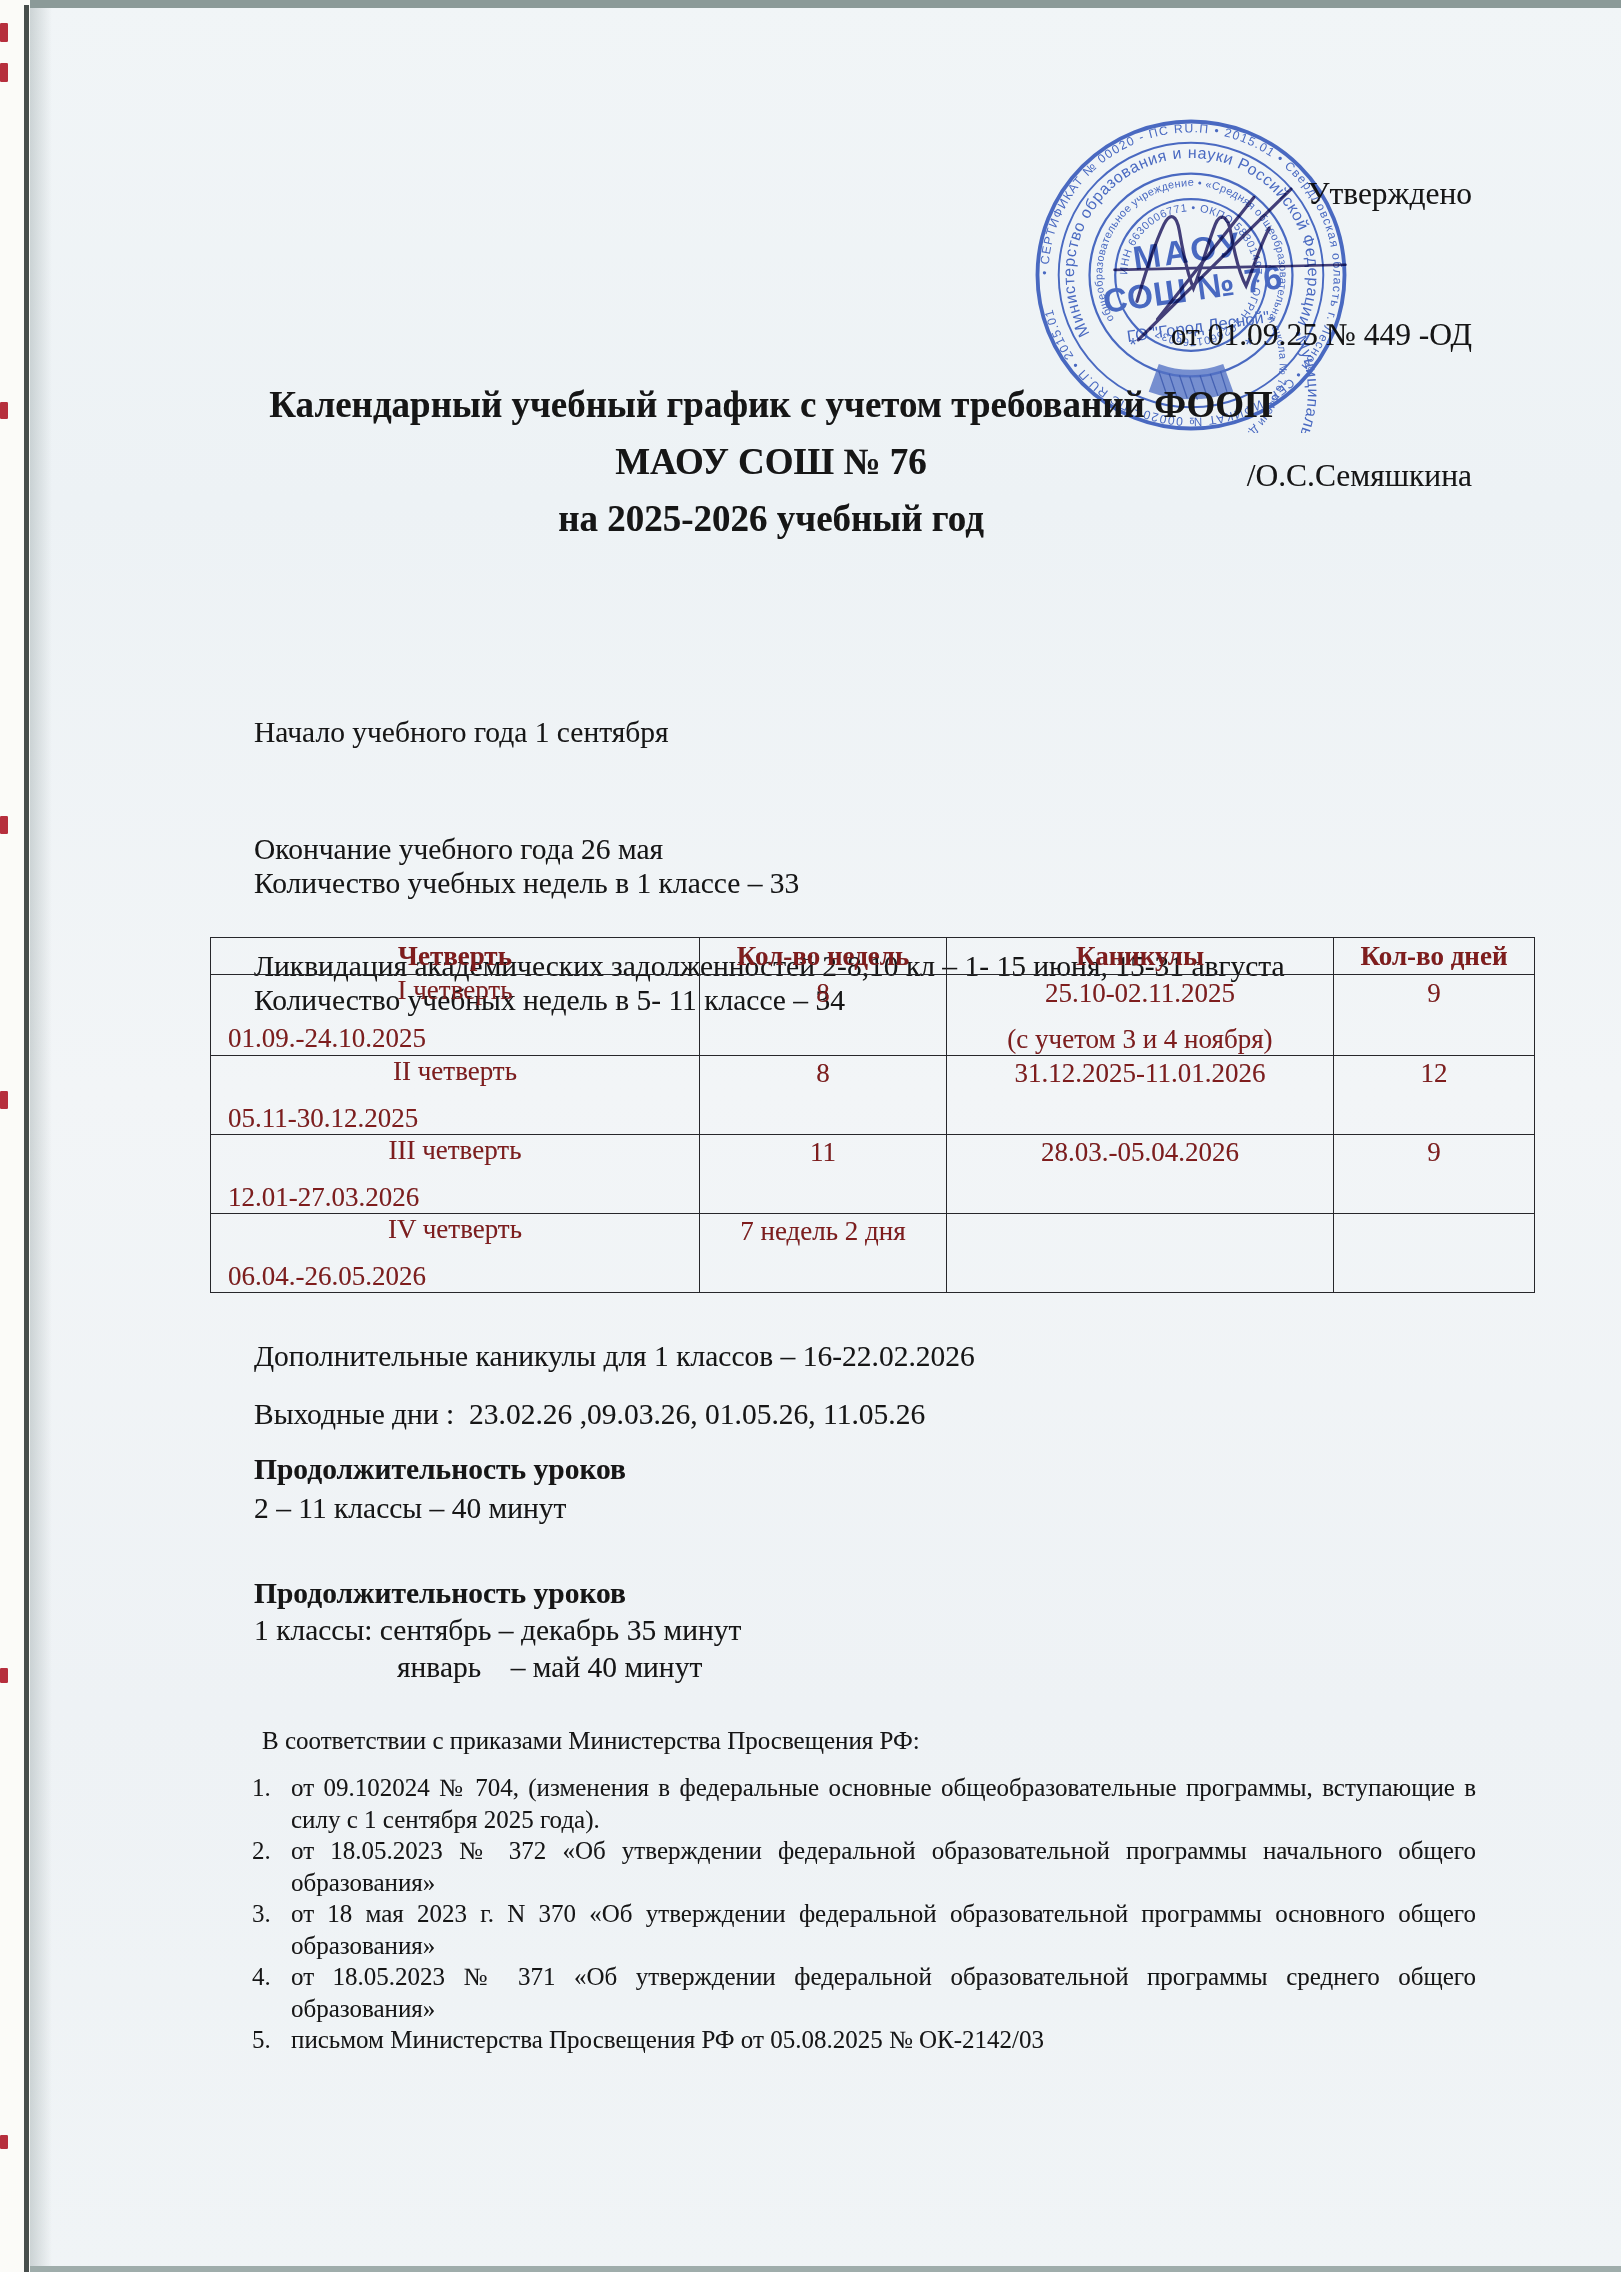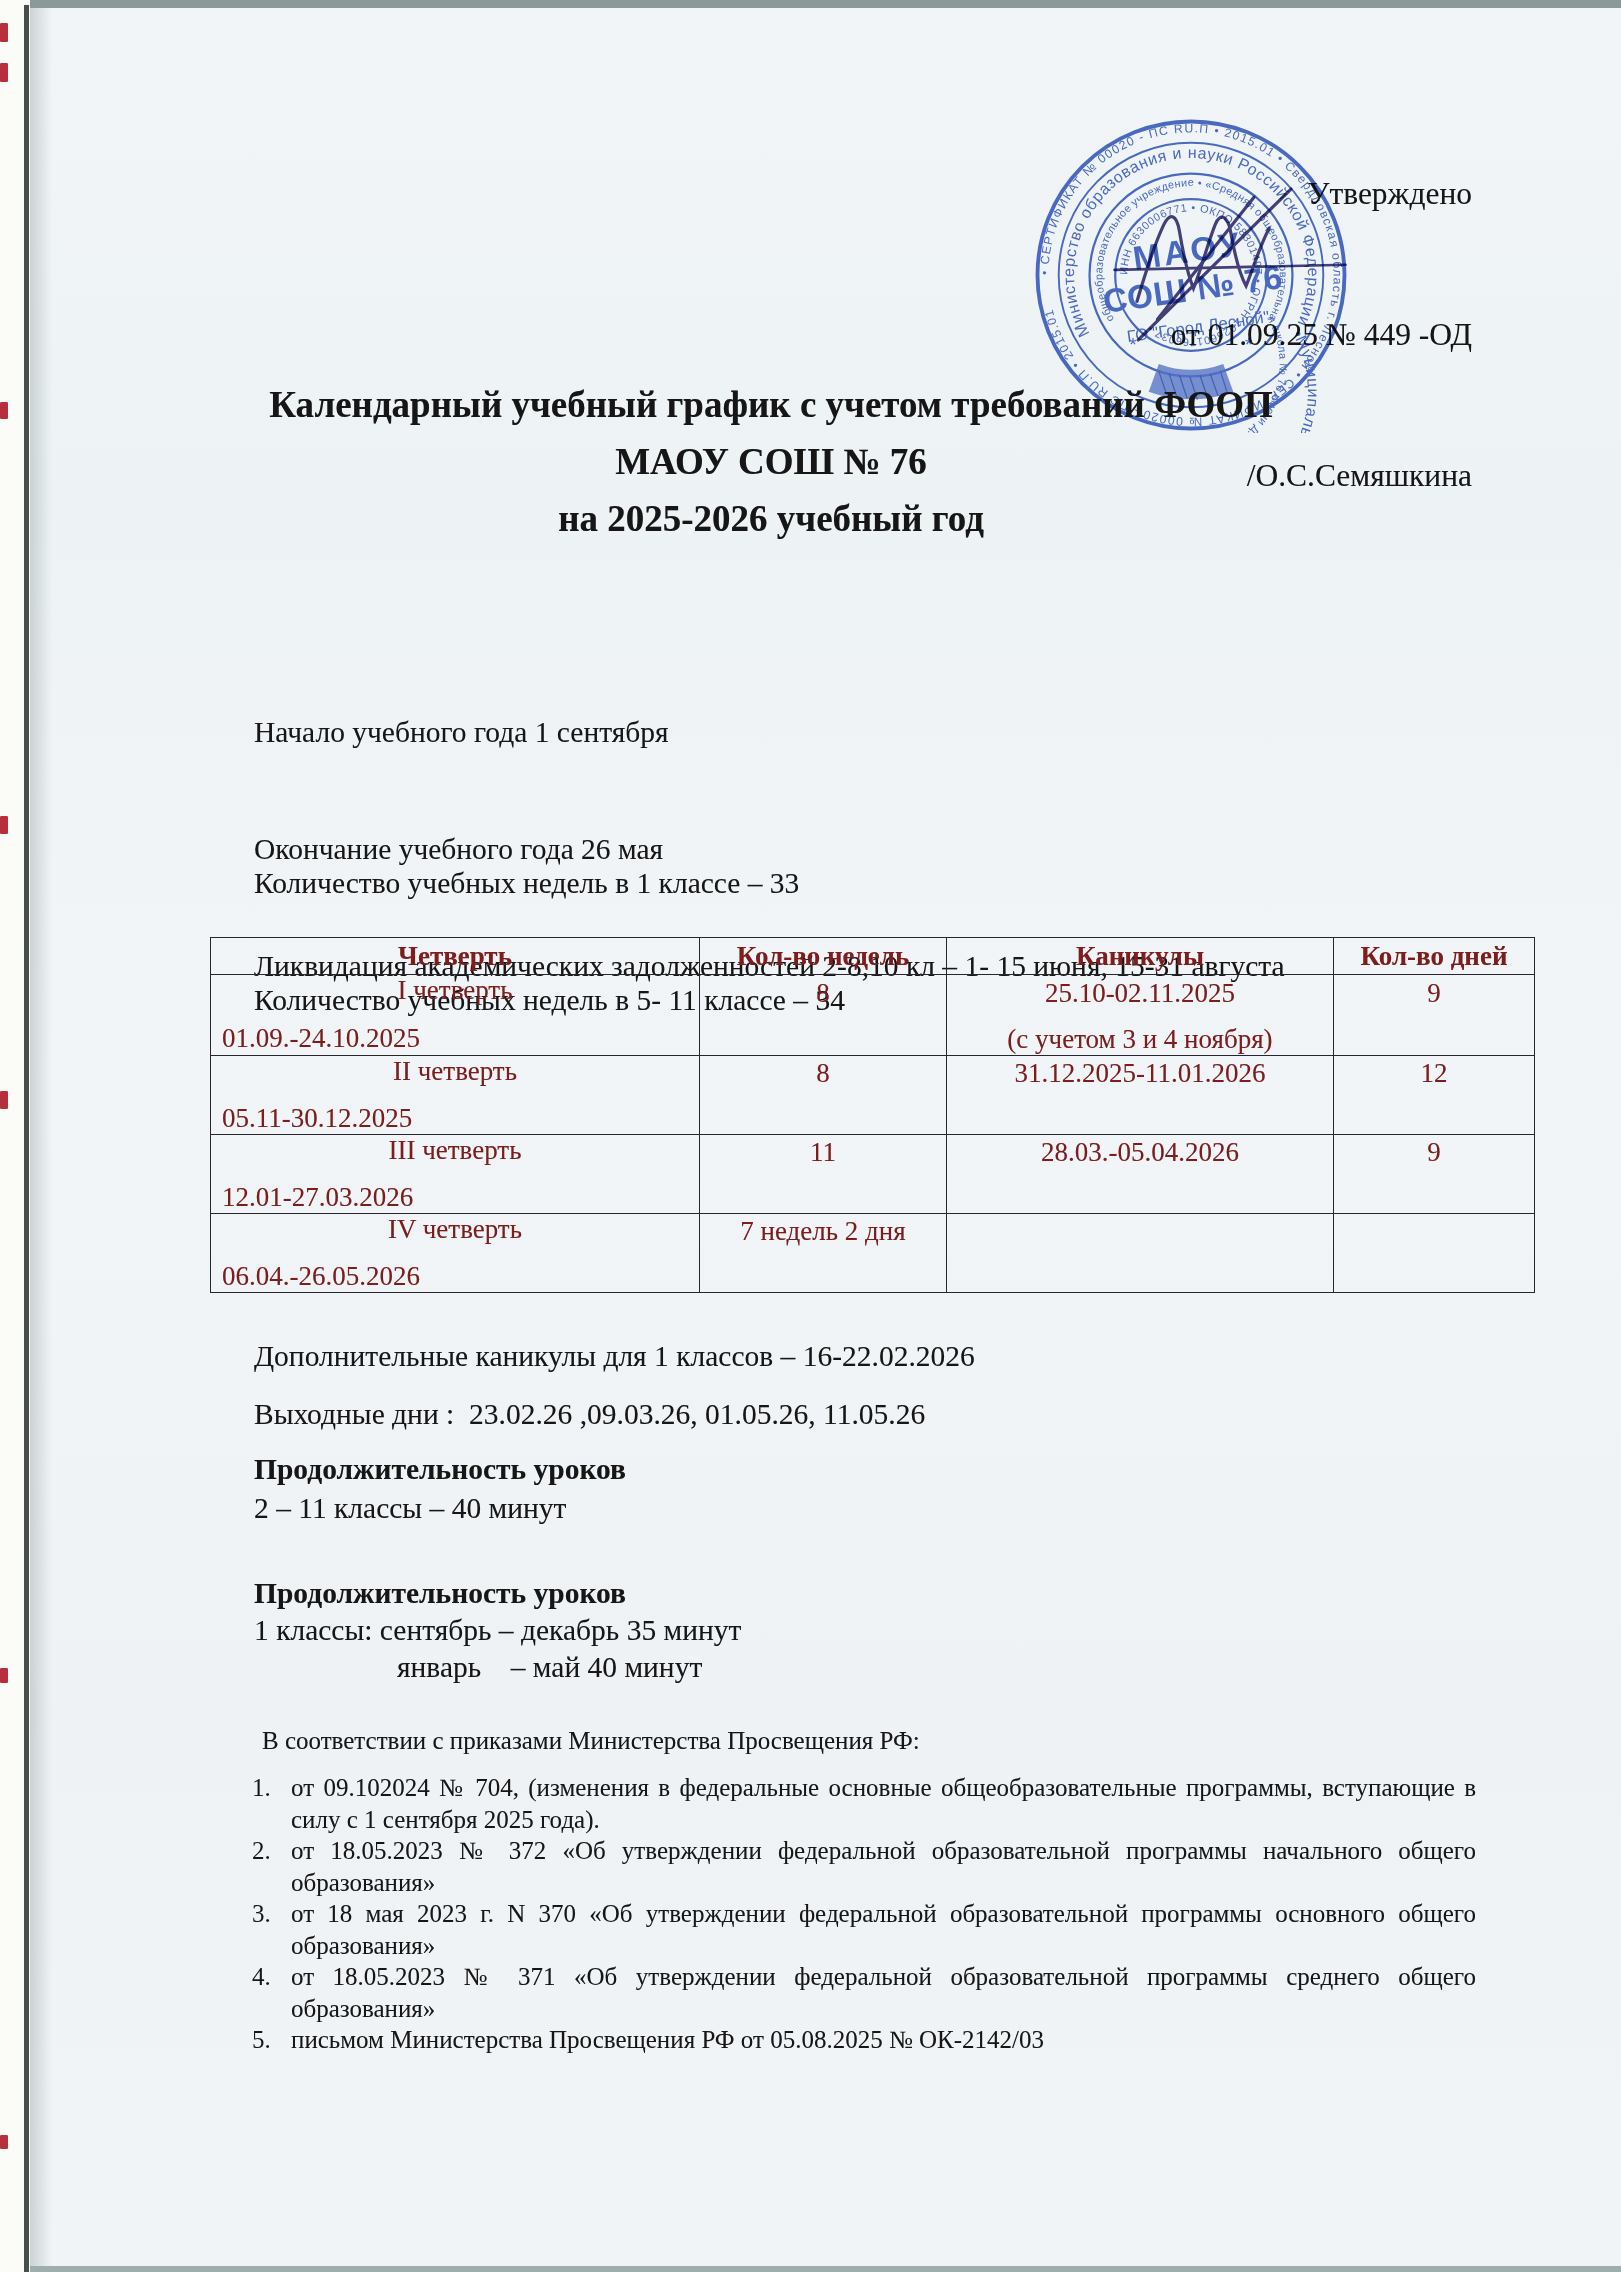--- a/index.html
+++ b/index.html
@@ -42,21 +42,21 @@
     border-collapse:collapse;table-layout:fixed;
     font-size:27px;color:#7f1d1d;
   }
   table.cal th, table.cal td{
     border:1.9px solid #27272b;vertical-align:top;padding:0;
     text-shadow:0 0 0.6px rgba(20,20,30,.3);
   }
   table.cal th{height:36px;font-size:27px;font-weight:bold;text-align:center;vertical-align:middle;}
   table.cal td{height:77px;}
   .qname{text-align:center;margin-top:1px;line-height:29.5px;}
-  .qdates{text-align:left;margin-top:18px;margin-left:11px;line-height:29.5px;}
+  .qdates{text-align:left;margin-top:18px;margin-left:17px;line-height:29.5px;}
   .cellc{text-align:center;margin-top:3.9px;line-height:29.5px;}
   .vnote{text-align:center;margin-top:16.7px;line-height:29.5px;}
 
   .orders-intro{position:absolute;left:262px;top:1727px;font-size:25px;text-shadow:0 0 0.6px rgba(20,20,30,.25);}
   .orders-list{position:absolute;left:252px;top:1772px;width:1224px;font-size:25px;line-height:31.5px;}
   .order-item{display:flex;margin:0;}
   .order-num{width:39px;flex:0 0 39px;}
   .order-text{flex:1;text-align:justify;text-shadow:0 0 0.6px rgba(20,20,30,.22);}
 
   .stamp-svg{position:absolute;left:1033px;top:117px;mix-blend-mode:multiply;opacity:.92;}

